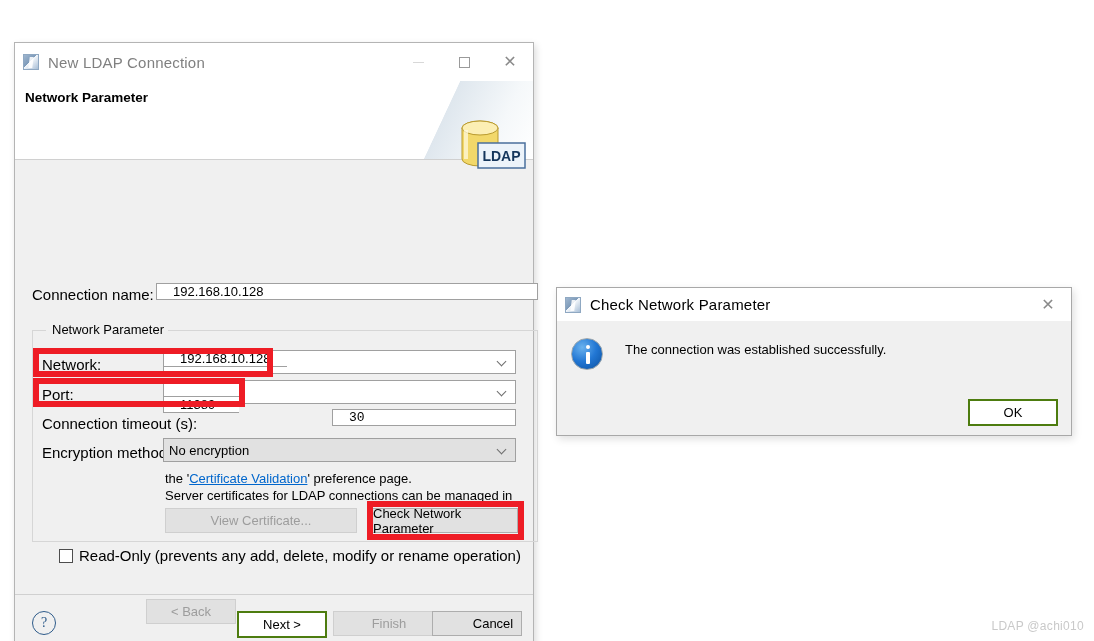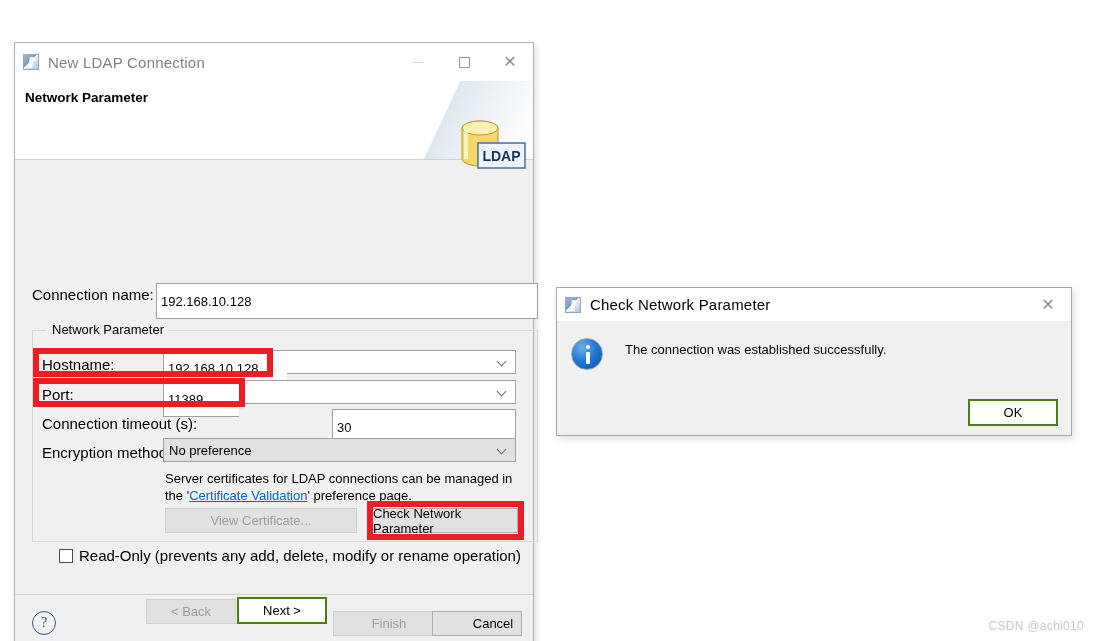--- a/index.html
+++ b/index.html
@@ -115,26 +115,26 @@
     position: relative;
     height: 100%;
   }
   .row { position: absolute; display: flex; align-items: center; }
   .lbl { font-size: 15px; color: #000; }
 
   .textfield {
     background: #ffffff;
     border: 1px solid #a0a0a0;
     box-sizing: border-box;
-    height: 36px;
+    height: 17px;
     font-size: 13px;
     color: #000;
     display: flex;
     align-items: center;
-    padding-left: 4px;
+    padding-left: 16px;
     font-family: "Liberation Sans", sans-serif;
   }
   .combo {
     background: #ffffff;
     border: 1px solid #a0a0a0;
     box-sizing: border-box;
     height: 24px;
     display: flex;
     align-items: center;
     justify-content: flex-end;
@@ -323,76 +323,76 @@
     <div class="row" style="left:17px; top:126px;">
       <span class="lbl" style="width:124px;">Connection name:</span>
     </div>
     <div class="textfield" style="position:absolute; left:141px; top:123px; width:382px;">192.168.10.128</div>
 
     <div class="groupbox"></div>
     <div class="gb-line-left"></div>
     <div class="gb-line-right"></div>
     <div class="gb-label">Network Parameter</div>
 
-    <span class="lbl" style="position:absolute; left:27px; top:196px;">Hostname:</span>
+    <span class="lbl" style="position:absolute; left:27px; top:196px;">Network:</span>
     <div class="combo" style="position:absolute; left:148px; top:190px; width:353px;">
       <span class="chev"></span>
     </div>
     <div class="textfield" style="position:absolute; left:148px; top:190px; width:124px; border-right:none;">192.168.10.128</div>
 
     <span class="lbl" style="position:absolute; left:27px; top:226px;">Port:</span>
     <div class="combo" style="position:absolute; left:148px; top:220px; width:353px;">
       <span class="chev"></span>
     </div>
-    <div class="textfield" style="position:absolute; left:148px; top:221px; width:76px; border-right:none;text-align:center;">11389</div>
+    <div class="textfield" style="position:absolute; left:148px; top:236px; width:76px; border-right:none;text-align:center;">11389</div>
 
     <span class="lbl" style="position:absolute; left:27px; top:255px;">Connection timeout (s):</span>
-    <div class="textfield" style="position:absolute; left:317px; top:249px; width:184px;">30</div>
+    <div class="textfield" style="position:absolute; left:317px; top:249px; width:184px;font-family:Liberation Mono, monospace;">30</div>
 
     <span class="lbl" style="position:absolute; left:27px; top:284px;">Encryption method:</span>
     <div class="combo disabledish" style="position:absolute; left:148px; top:278px; width:353px;">
-      <span>No preference</span>
+      <span>No encryption</span>
       <span class="chev"></span>
     </div>
 
     <div style="position:absolute; left:150px; top:310px; font-size:13px; line-height:17px;">
+      <div><span>the '</span><span class="link">Certificate Validation</span><span>' preference page.</span></div>
       <div>Server certificates for LDAP connections can be managed in</div>
-      <div><span>the '</span><span class="link">Certificate Validation</span><span>' preference page.</span></div>
     </div>
 
     <div class="btn disabled" style="position:absolute; left:150px; top:348px; width:192px; height:25px;">View Certificate...</div>
     <div class="btn" style="position:absolute; left:357px; top:348px; width:146px; height:25px;">Check Network Parameter</div>
 
     <div class="row" style="left:21px; top:387px;padding-left:23px;">
       <span class="cbox"></span>
       <span class="lbl">Read-Only (prevents any add, delete, modify or rename operation)</span>
     </div>
 
     <div class="redbox" style="left:18px; top:188px; width:240px; height:29px;"></div>
     <div class="redbox" style="left:18px; top:218px; width:212px; height:29px;"></div>
     <div class="redbox" style="left:352px; top:341px; width:157px; height:39px;"></div>
   </div>
 
   <div class="wiz-footer">
     <div class="help-icon">?</div>
     <div class="btn disabled" style="position:absolute; left:131px; top:4px; width:90px; height:25px;">&lt; Back</div>
-    <div class="btn default-focus" style="position:absolute; left:222px; top:2px; width:90px; height:27px;">Next &gt;</div>
+    <div class="btn default-focus" style="position:absolute; left:222px; top:16px; width:90px; height:27px;">Next &gt;</div>
     <div class="btn disabled" style="position:absolute; left:318px; top:16px; width:112px; height:25px;">Finish</div>
     <div class="btn" style="position:absolute; left:417px; top:16px; width:90px; height:25px;padding-left:32px;">Cancel</div>
   </div>
 </div>
 
 <div id="msgdlg">
   <div class="titlebar">
     <div class="app-icon"></div>
     <div class="title-text">Check Network Parameter</div>
     <div class="winbtns" style="height:33px;">
       <div class="winbtn" style="height:33px;">
         <span class="ic-close">✕</span>
       </div>
     </div>
   </div>
   <div class="info-icon"></div>
   <div style="position:absolute; left:68px; top:54px; font-size:13px;">The connection was established successfully.</div>
   <div class="btn default-focus" style="position:absolute; left:411px; top:111px; width:90px; height:27px;">OK</div>
 </div>
 
-<div class="watermark">CSDN @achi010</div>
+<div class="watermark">LDAP @achi010</div>
 
 </body></html>

